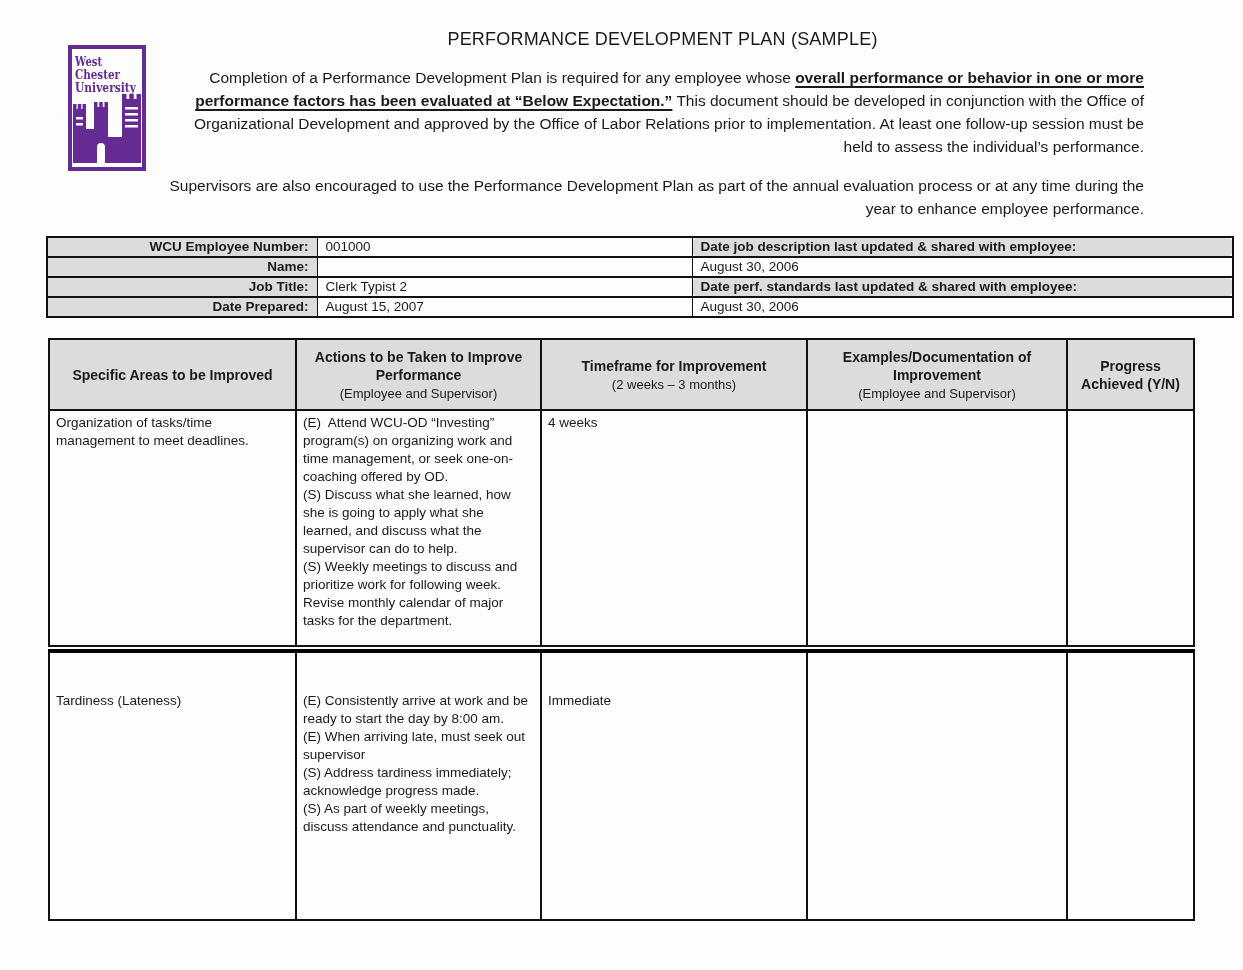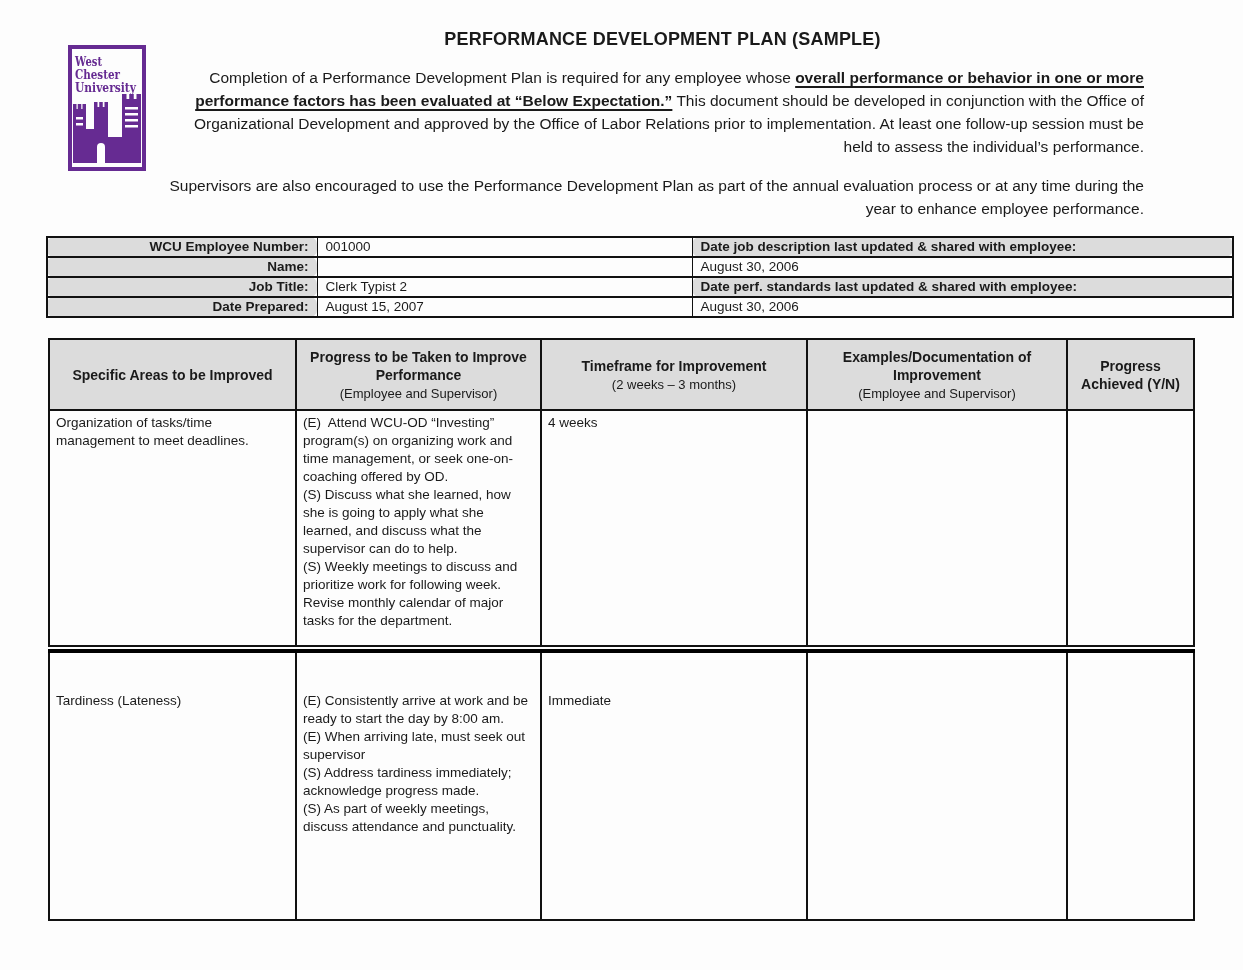--- a/index.html
+++ b/index.html
@@ -18,42 +18,42 @@
   .doc{width:1243px;height:970px;position:relative;}
 
   
   .intro{padding:28px 83px 0 60px;}
   .logo{
     float:left;width:78px;height:126px;
     margin:17px 19px 40px 8px;color:var(--purple);
   }
   .logo svg{display:block;width:78px;height:126px;}
   h1.title{
-    font-size:18px;font-weight:bold;text-align:center;
+    font-size:18px;font-weight:normal;text-align:center;
     margin:0 0 11px 0;line-height:22px;letter-spacing:0.2px;
   }
   p.p1,p.p2{font-size:15.5px;line-height:23px;margin:16px;text-align:right;}
   p.p2{margin-top:8px;}
   .emph{
     font-weight:bold;text-decoration:underline;
     text-decoration-thickness:2px;text-underline-offset:3px;
   }
 
   
   table.info{
     margin:16px 0 0 46px;width:1149px;table-layout:fixed;
     border-collapse:collapse;font-size:13.5px;
     border:2px solid var(--line);
   }
   table.info td{
     border:2px solid var(--line);border-left-width:1px;border-right-width:1px;
     height:17px;line-height:16px;padding:1px 8px;vertical-align:middle;
     overflow:hidden;white-space:nowrap;
   }
-  td.ilbl{width:270px;background:var(--hdr-bg);font-weight:bold;text-align:right;border-radius:7px;}
+  td.ilbl{width:270px;background:var(--hdr-bg);font-weight:bold;text-align:right;}
   td.ival{width:375px;}
   td.irgt{width:541px;}
   td.irgt.h{background:var(--hdr-bg);font-weight:bold;border-radius:8px;}
 
   
   table.plan{
     margin:20px 0 0 48px;width:1145px;table-layout:fixed;
     border-collapse:collapse;border:2px solid var(--line);
     font-size:13.5px;
   }
@@ -153,21 +153,21 @@
         <col style="width:266px">
         <col style="width:260px">
         <col style="width:127px">
     </colgroup>
     <tbody>
         <tr>
       <th>
         <div class="ht">Specific Areas to be Improved</div>
       </th>
       <th>
-        <div class="ht">Progress to be Taken to Improve Performance</div>
+        <div class="ht">Actions to be Taken to Improve Performance</div>
         <div class="hs">(Employee and Supervisor)</div>
       </th>
       <th>
         <div class="ht">Timeframe for Improvement</div>
         <div class="hs">(2 weeks – 3 months)</div>
       </th>
       <th>
         <div class="ht">Examples/Documentation of Improvement</div>
         <div class="hs">(Employee and Supervisor)</div>
       </th>

